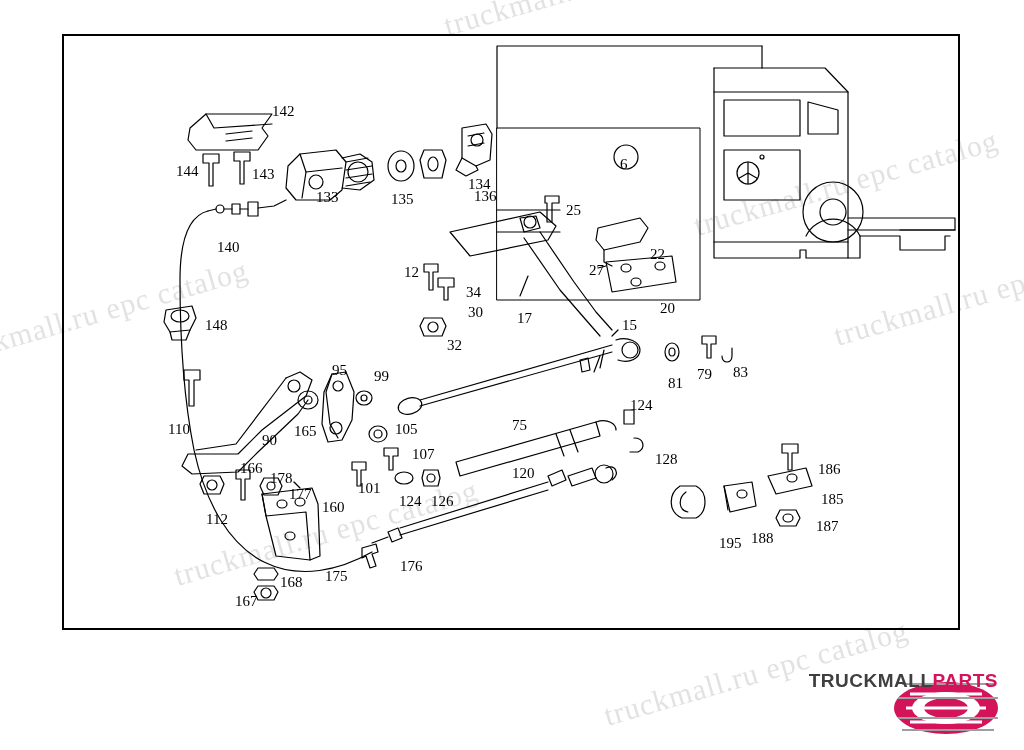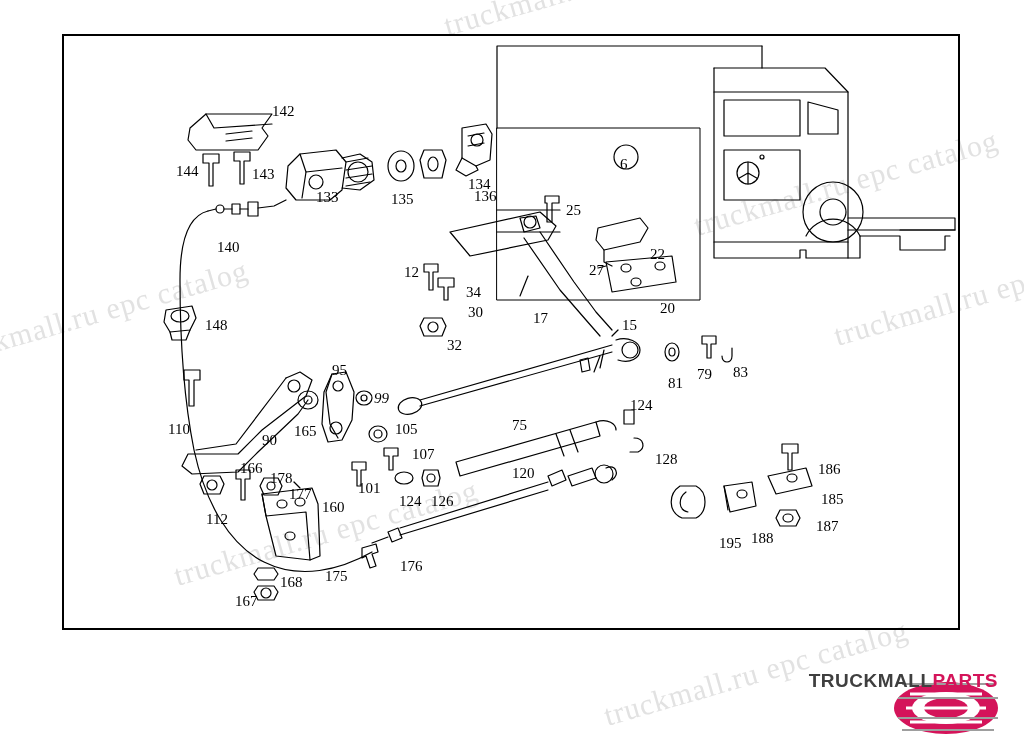--- a/index.html
+++ b/index.html
@@ -331,28 +331,28 @@
       <div class="num" style="left: 620px; top: 157px;">6</div>
       <div class="num" style="left: 566px; top: 203px;">25</div>
       <div class="num" style="left: 650px; top: 247px;">22</div>
       <div class="num" style="left: 589px; top: 263px;">27</div>
       <div class="num" style="left: 660px; top: 301px;">20</div>
       <div class="num" style="left: 217px; top: 240px;">140</div>
       <div class="num" style="left: 404px; top: 265px;">12</div>
       <div class="num" style="left: 466px; top: 285px;">34</div>
       <div class="num" style="left: 468px; top: 305px;">30</div>
       <div class="num" style="left: 447px; top: 338px;">32</div>
-      <div class="num" style="left: 517px; top: 311px; margin-left: 16px;">17</div>
+      <div class="num" style="left: 517px; top: 311px;">17</div>
       <div class="num" style="left: 622px; top: 318px;">15</div>
       <div class="num" style="left: 205px; top: 318px;">148</div>
       <div class="num" style="left: 668px; top: 376px;">81</div>
       <div class="num" style="left: 697px; top: 367px;">79</div>
       <div class="num" style="left: 733px; top: 365px;">83</div>
       <div class="num" style="left: 332px; top: 363px;">95</div>
-      <div class="num" style="left: 374px; top: 391px; font-style: italic;">99</div>
+      <div class="num" style="left: 374px; top: 369px;">99</div>
       <div class="num" style="left: 294px; top: 424px;">165</div>
       <div class="num" style="left: 395px; top: 422px;">105</div>
       <div class="num" style="left: 412px; top: 447px;">107</div>
       <div class="num" style="left: 168px; top: 422px;">110</div>
       <div class="num" style="left: 262px; top: 433px;">90</div>
       <div class="num" style="left: 512px; top: 418px;">75</div>
       <div class="num" style="left: 630px; top: 398px;">124</div>
       <div class="num" style="left: 655px; top: 452px;">128</div>
       <div class="num" style="left: 512px; top: 466px;">120</div>
       <div class="num" style="left: 358px; top: 481px;">101</div>

